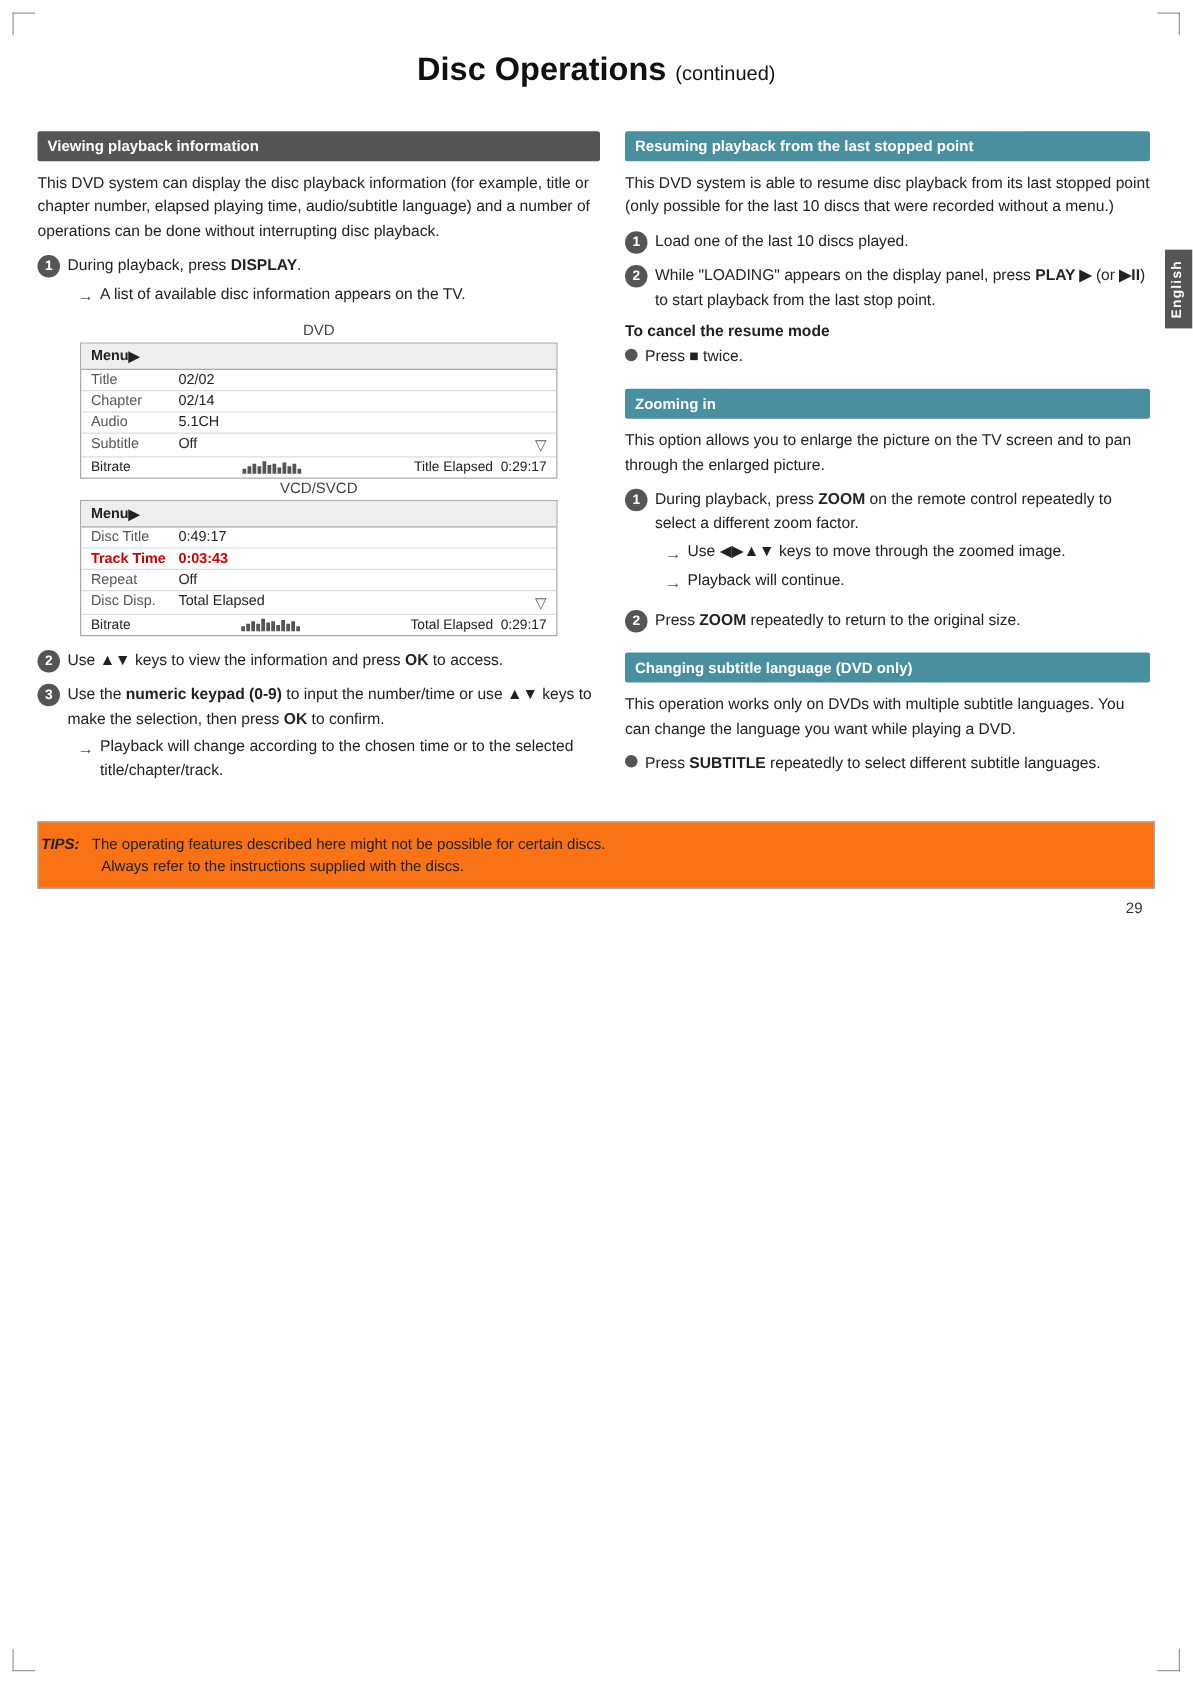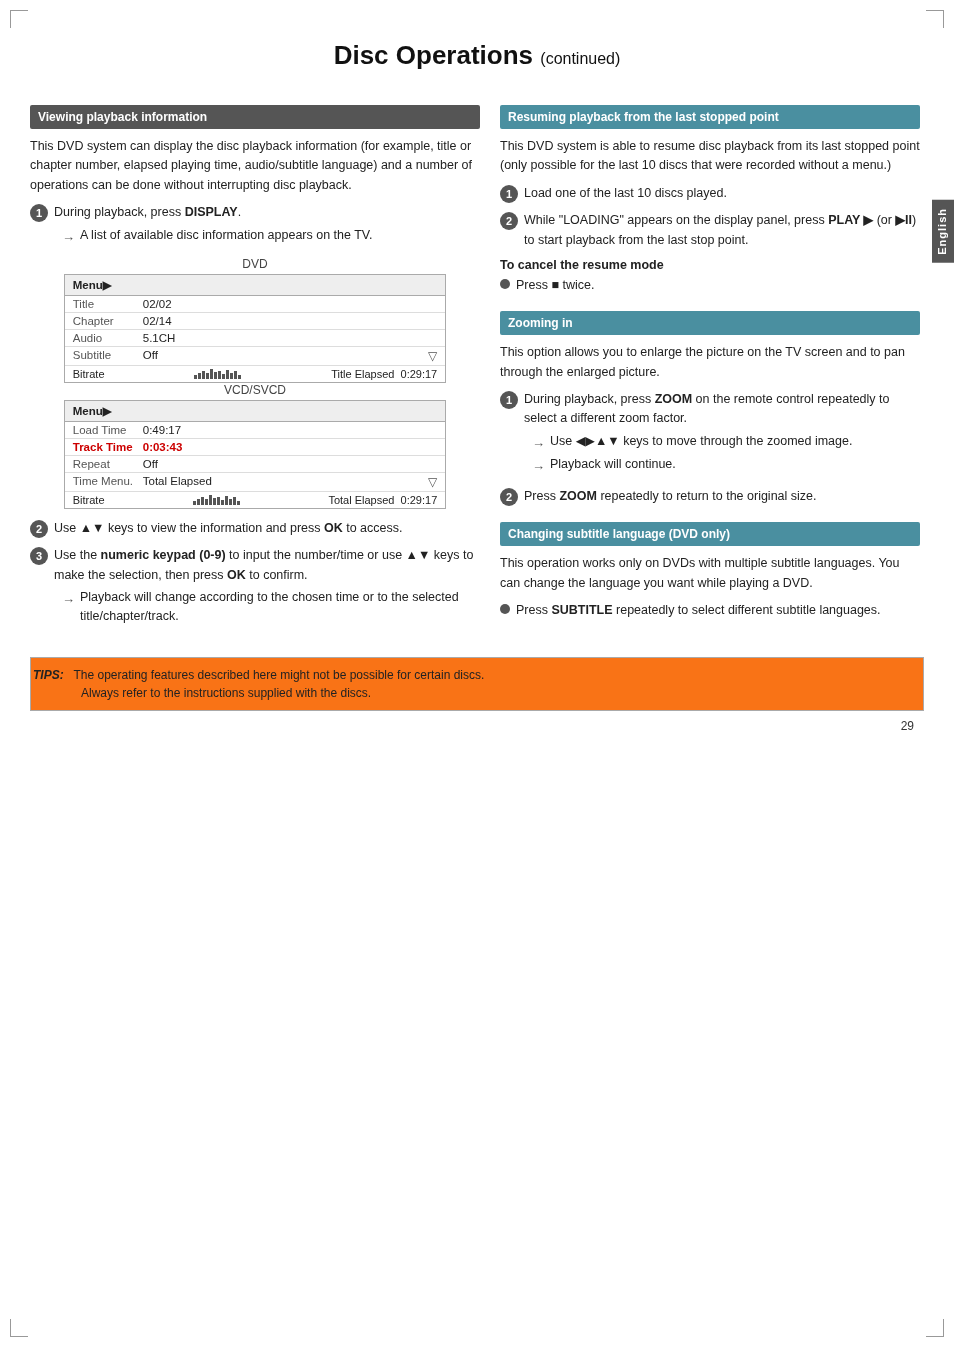--- a/index.html
+++ b/index.html
@@ -345,36 +345,36 @@
 
       <div class="info-table-wrap">
         <div class="table-label">VCD/SVCD</div>
         <div class="info-table">
           <div class="menu-row">
             <span>Menu</span>
             <span>▶</span>
             <span style="flex:1"></span>
           </div>
           <div class="data-row">
-            <span class="label">Load Time</span>
+            <span class="label">Disc Title</span>
             <span class="value">0:49:17</span>
             <span style="flex:1"></span>
           </div>
           <div class="data-row highlight">
             <span class="label" style="color:#c00;">Track Time</span>
             <span class="value">0:03:43</span>
             <span style="flex:1"></span>
           </div>
           <div class="data-row">
             <span class="label">Repeat</span>
             <span class="value">Off</span>
             <span style="flex:1"></span>
           </div>
           <div class="data-row">
-            <span class="label">Time Menu.</span>
+            <span class="label">Disc Disp.</span>
             <span class="value">Total Elapsed</span>
             <span style="flex:1"></span>
             <span class="chevron-down">▽</span>
           </div>
           <div class="bitrate-row">
             <span>Bitrate</span>
             <div class="bitrate-bars">
               <span style="height:4px"></span>
               <span style="height:6px"></span>
               <span style="height:8px"></span>

